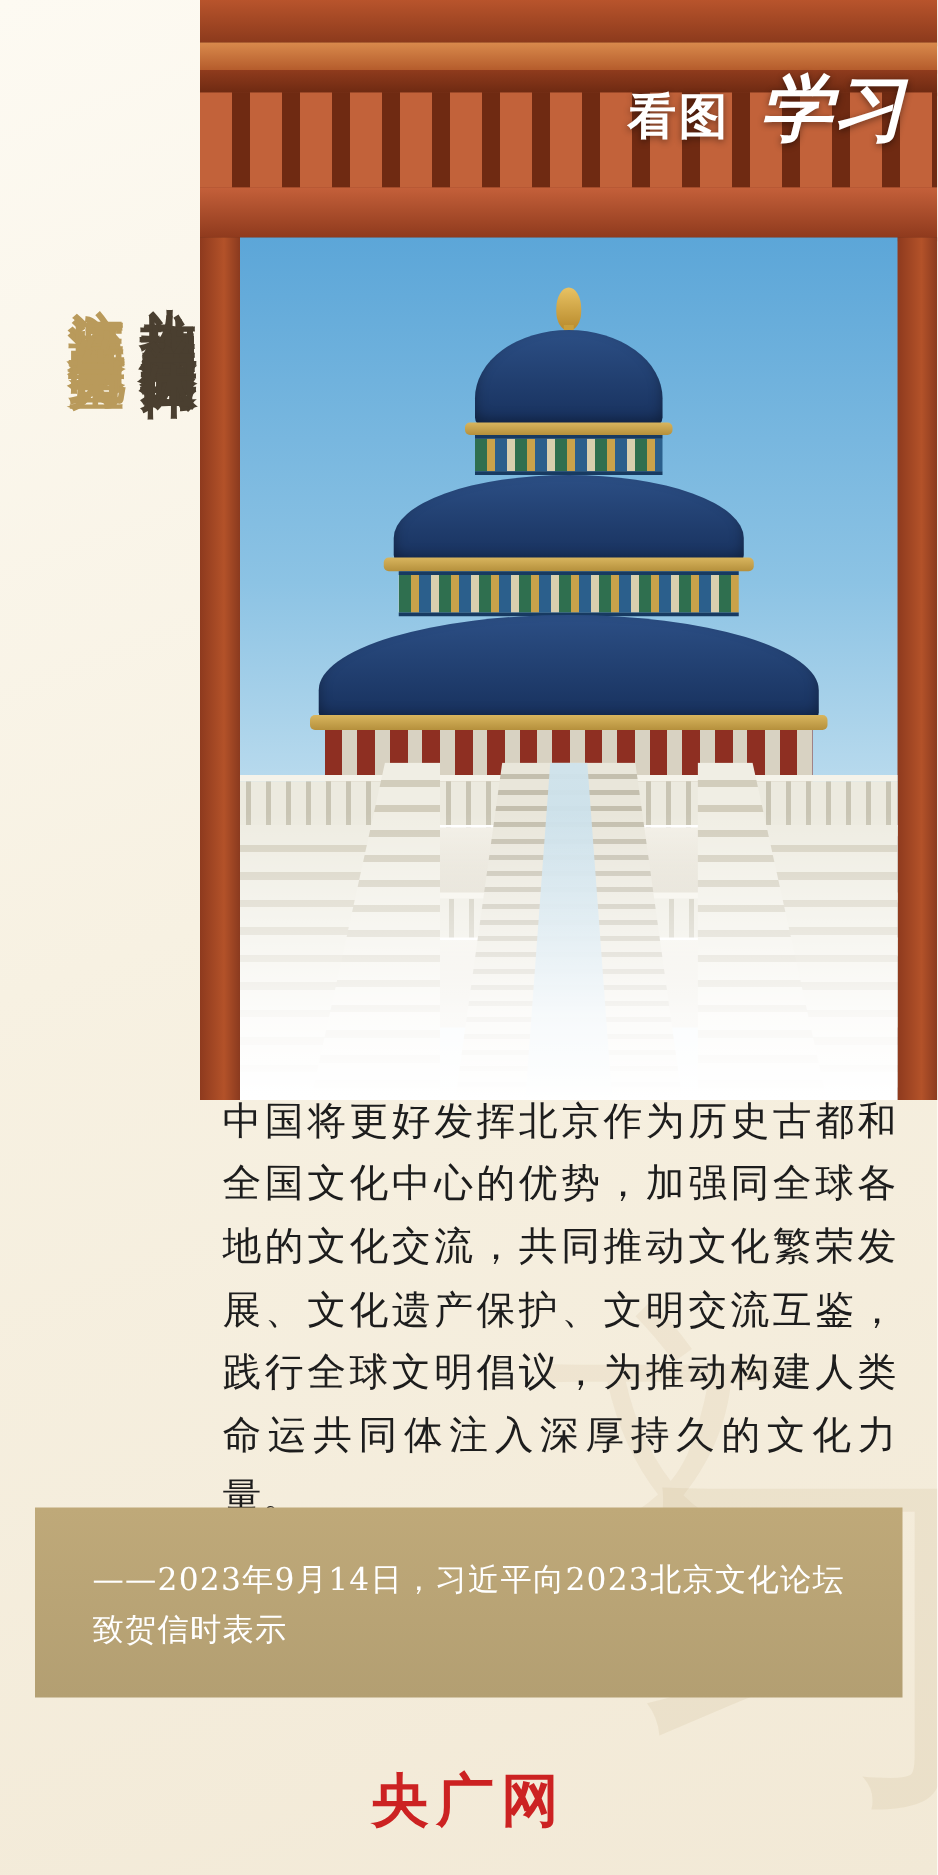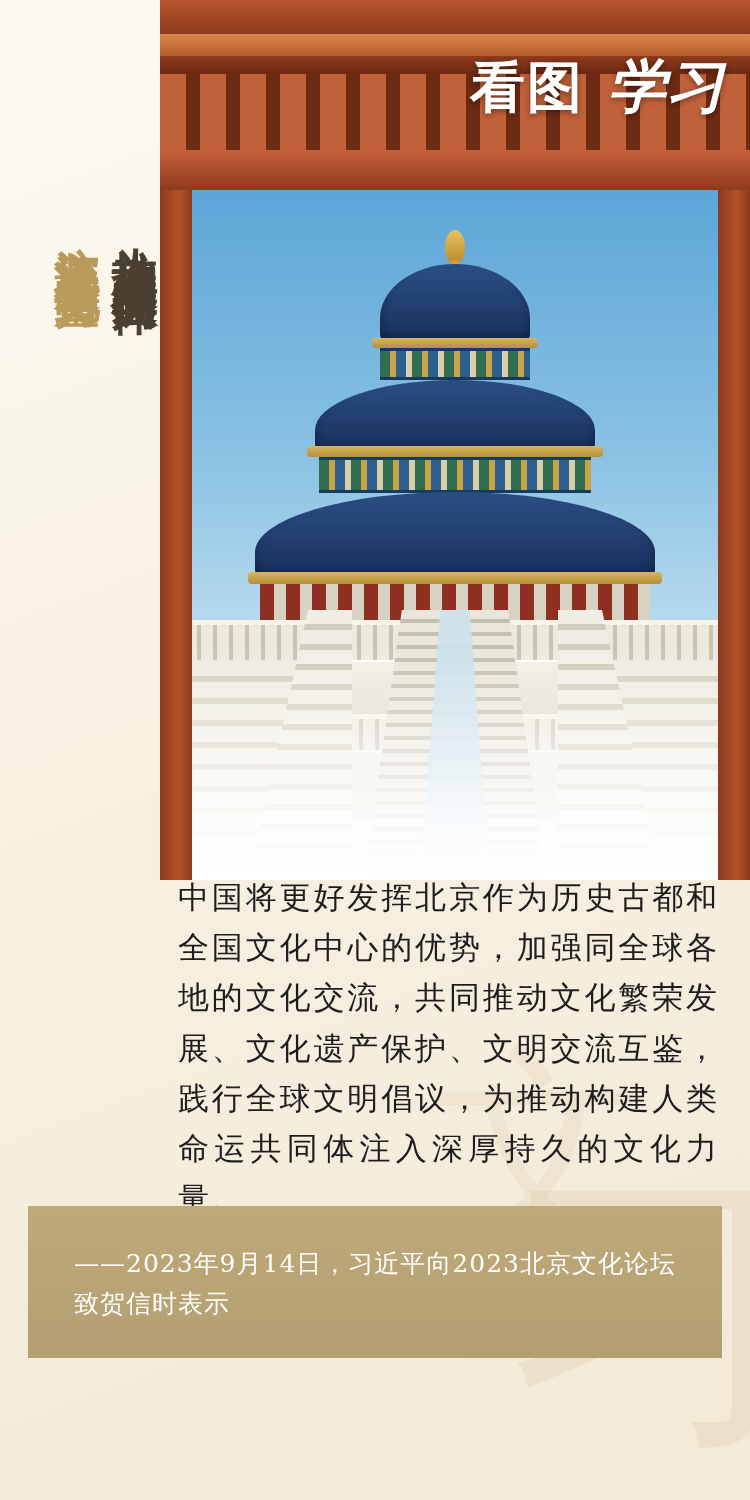--- a/index.html
+++ b/index.html
@@ -287,21 +287,21 @@
     position: absolute;
     right: 26px;
     top: 48px;
     z-index: 30;
     text-align: right;
     color: #fff;
   }
   .logo-main {
     font-family: Liberation Mono, monospace;
     font-weight: bold;
-    font-size: 55px;
+    font-size: 39px;
     letter-spacing: 2px;
     text-shadow: 0 2px 6px rgba(0,0,0,0.45);
     line-height: 1.05;
   }
   .logo-script {
     font-family: "DejaVu Serif", serif;
     font-size: 58px;
     font-style: italic;
     font-weight: bold;
     margin-left: 24px;
@@ -424,14 +424,17 @@
       <div>
         <span class="logo-main">看图</span><span class="logo-script">学习</span>
       </div>
     </div>
   </div>
 
   <div class="quote">中国将更好发挥北京作为历史古都和全国文化中心的优势，加强同全球各地的文化交流，共同推动文化繁荣发展、文化遗产保护、文明交流互鉴，践行全球文明倡议，为推动构建人类命运共同体注入深厚持久的文化力量。</div>
 
   <div class="source">——2023年9月14日，习近平向2023北京文化论坛致贺信时表示</div>
 
+  <div class="footer">
+    <div class="footer-logo">央广网</div>
+  </div>
 
 </div>
 
 </body></html>

